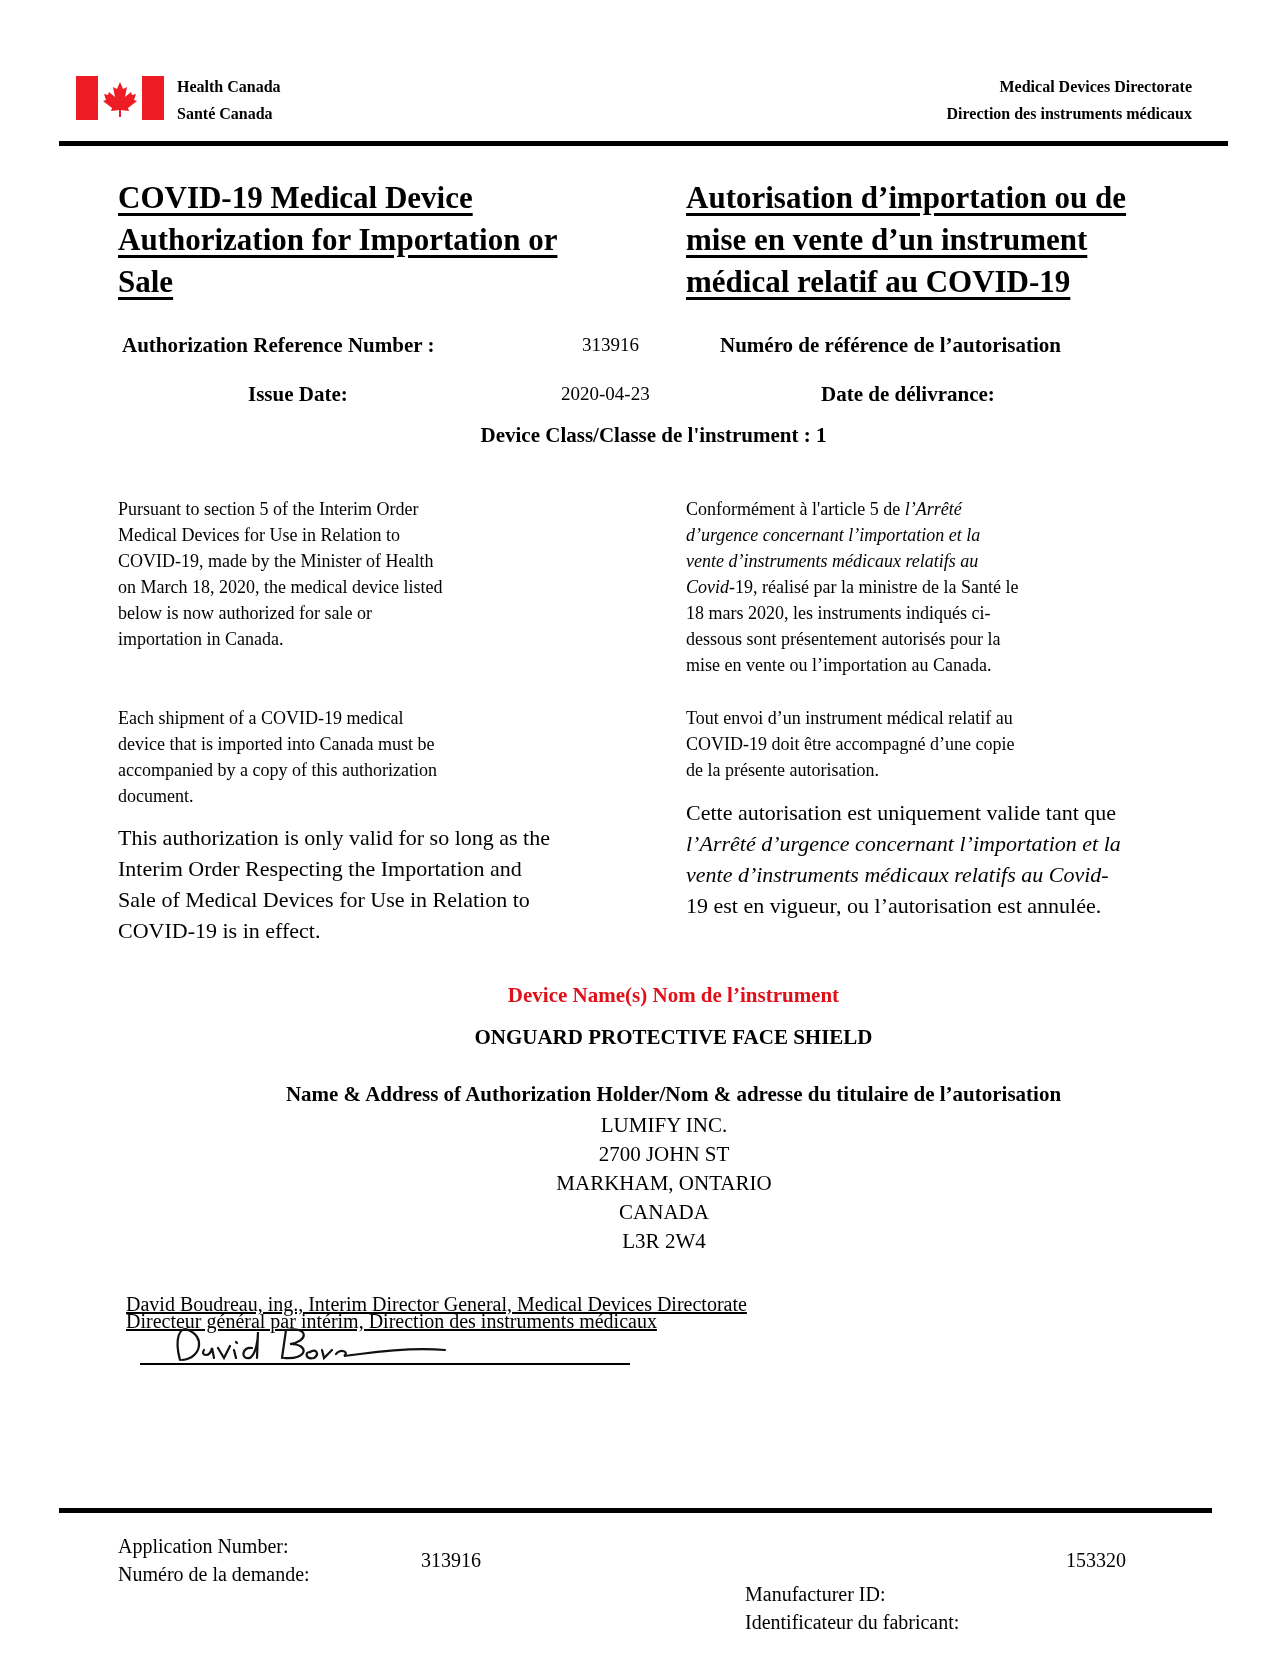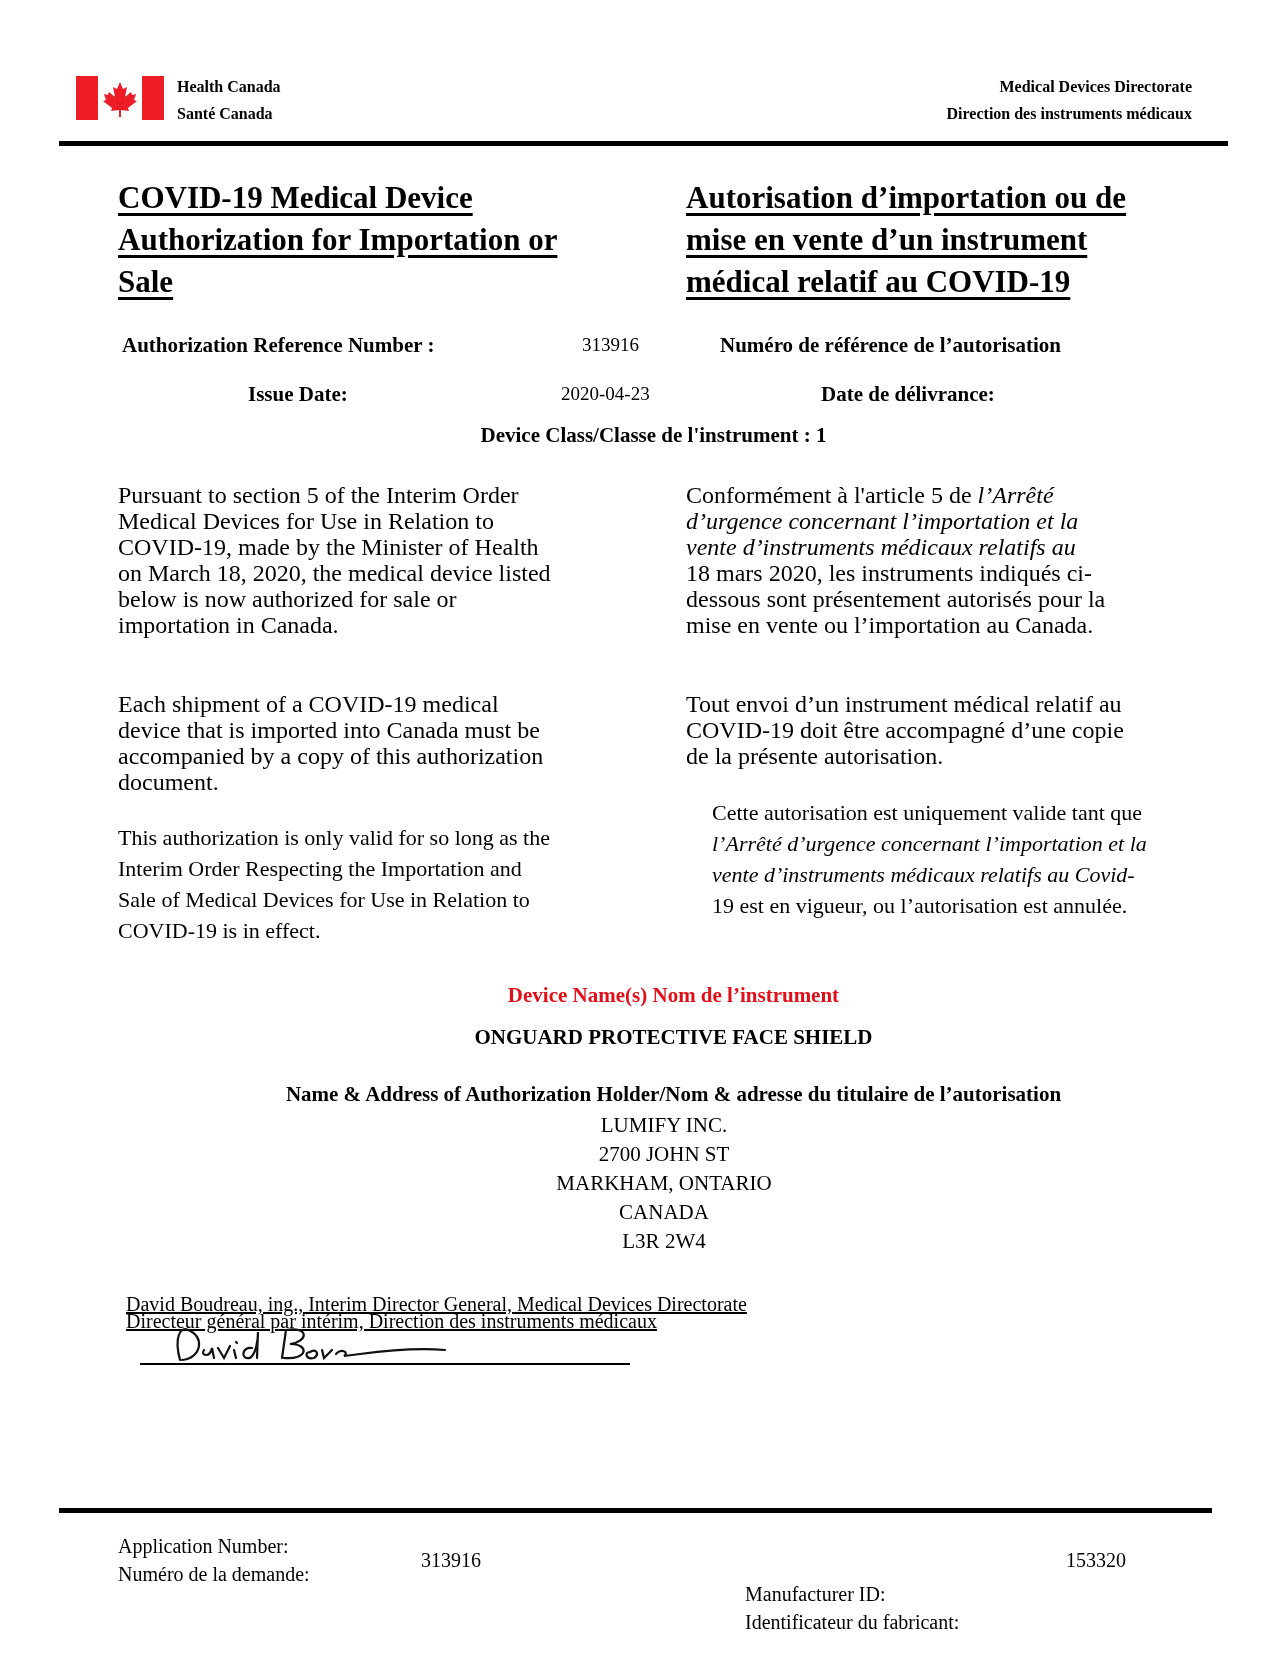--- a/index.html
+++ b/index.html
@@ -4,21 +4,21 @@
 <style>
   html, body { margin:0; padding:0; background:#ffffff; }
   body { width:1275px; height:1672px; position:relative; font-family:"Liberation Serif", "DejaVu Serif", serif; color:#000; overflow:hidden; }
   .abs { position:absolute; }
   .hdr-txt { font-weight:bold; font-size:16px; line-height:27px; }
   .flag { position:absolute; left:76px; top:76px; width:88px; height:44px; }
   .rule { position:absolute; background:#000; height:5px; }
   .title { font-weight:bold; font-size:31px; line-height:42px; text-decoration:underline; text-decoration-thickness:3px; text-underline-offset:5px; }
   .lbl { font-weight:bold; font-size:21px; }
   .val { font-size:19px; }
-  .para { font-size:24px; line-height:26px; }
+  .para { font-size:18px; line-height:26px;margin-top:14px; }
   .para2 { font-size:22px; line-height:31px; }
   .center { text-align:center;padding-left:16px; }
   .red { color:#e0101a; }
   .foot { font-size:20px; line-height:28px; }
   i { font-style:italic; }
 </style>
 </head>
 <body>
 
 <div class="flag">
@@ -78,30 +78,31 @@
   <div>This authorization is only valid for so long as the</div>
   <div>Interim Order Respecting the Importation and</div>
   <div>Sale of Medical Devices for Use in Relation to</div>
   <div>COVID-19 is in effect.</div>
 </div>
 
 <div class="abs para" style="left:686px; top:482px; width:520px;">
   <div><span>Conformément à l'article 5 de </span><i>l’Arrêté</i></div>
   <div><i>d’urgence concernant l’importation et la</i></div>
   <div><i>vente d’instruments médicaux relatifs au</i></div>
+  <div><i>Covid</i><span>-19, réalisé par la ministre de la Santé le</span></div>
   <div>18 mars 2020, les instruments indiqués ci-</div>
   <div>dessous sont présentement autorisés pour la</div>
   <div>mise en vente ou l’importation au Canada.</div>
 </div>
 <div class="abs para" style="left:686px; top:691px; width:520px;">
   <div>Tout envoi d’un instrument médical relatif au</div>
   <div>COVID-19 doit être accompagné d’une copie</div>
   <div>de la présente autorisation.</div>
 </div>
-<div class="abs para2" style="left:686px; top:797px; width:540px;margin-left:26px;">
+<div class="abs para2" style="left:686px; top:797px; width:540px;">
   <div>Cette autorisation est uniquement valide tant que</div>
   <div><i>l’Arrêté d’urgence concernant l’importation et la</i></div>
   <div><i>vente d’instruments médicaux relatifs au Covid-</i></div>
   <div>19 est en vigueur, ou l’autorisation est annulée.</div>
 </div>
 
 <div class="abs lbl center red" style="left:0; width:1315px; top:983px;">Device Name(s) Nom de l’instrument</div>
 <div class="abs lbl center" style="left:0; width:1315px; top:1025px;">ONGUARD PROTECTIVE FACE SHIELD</div>
 
 <div class="abs lbl center" style="left:0; width:1315px; top:1082px;">Name &amp; Address of Authorization Holder/Nom &amp; adresse du titulaire de l’autorisation</div>

